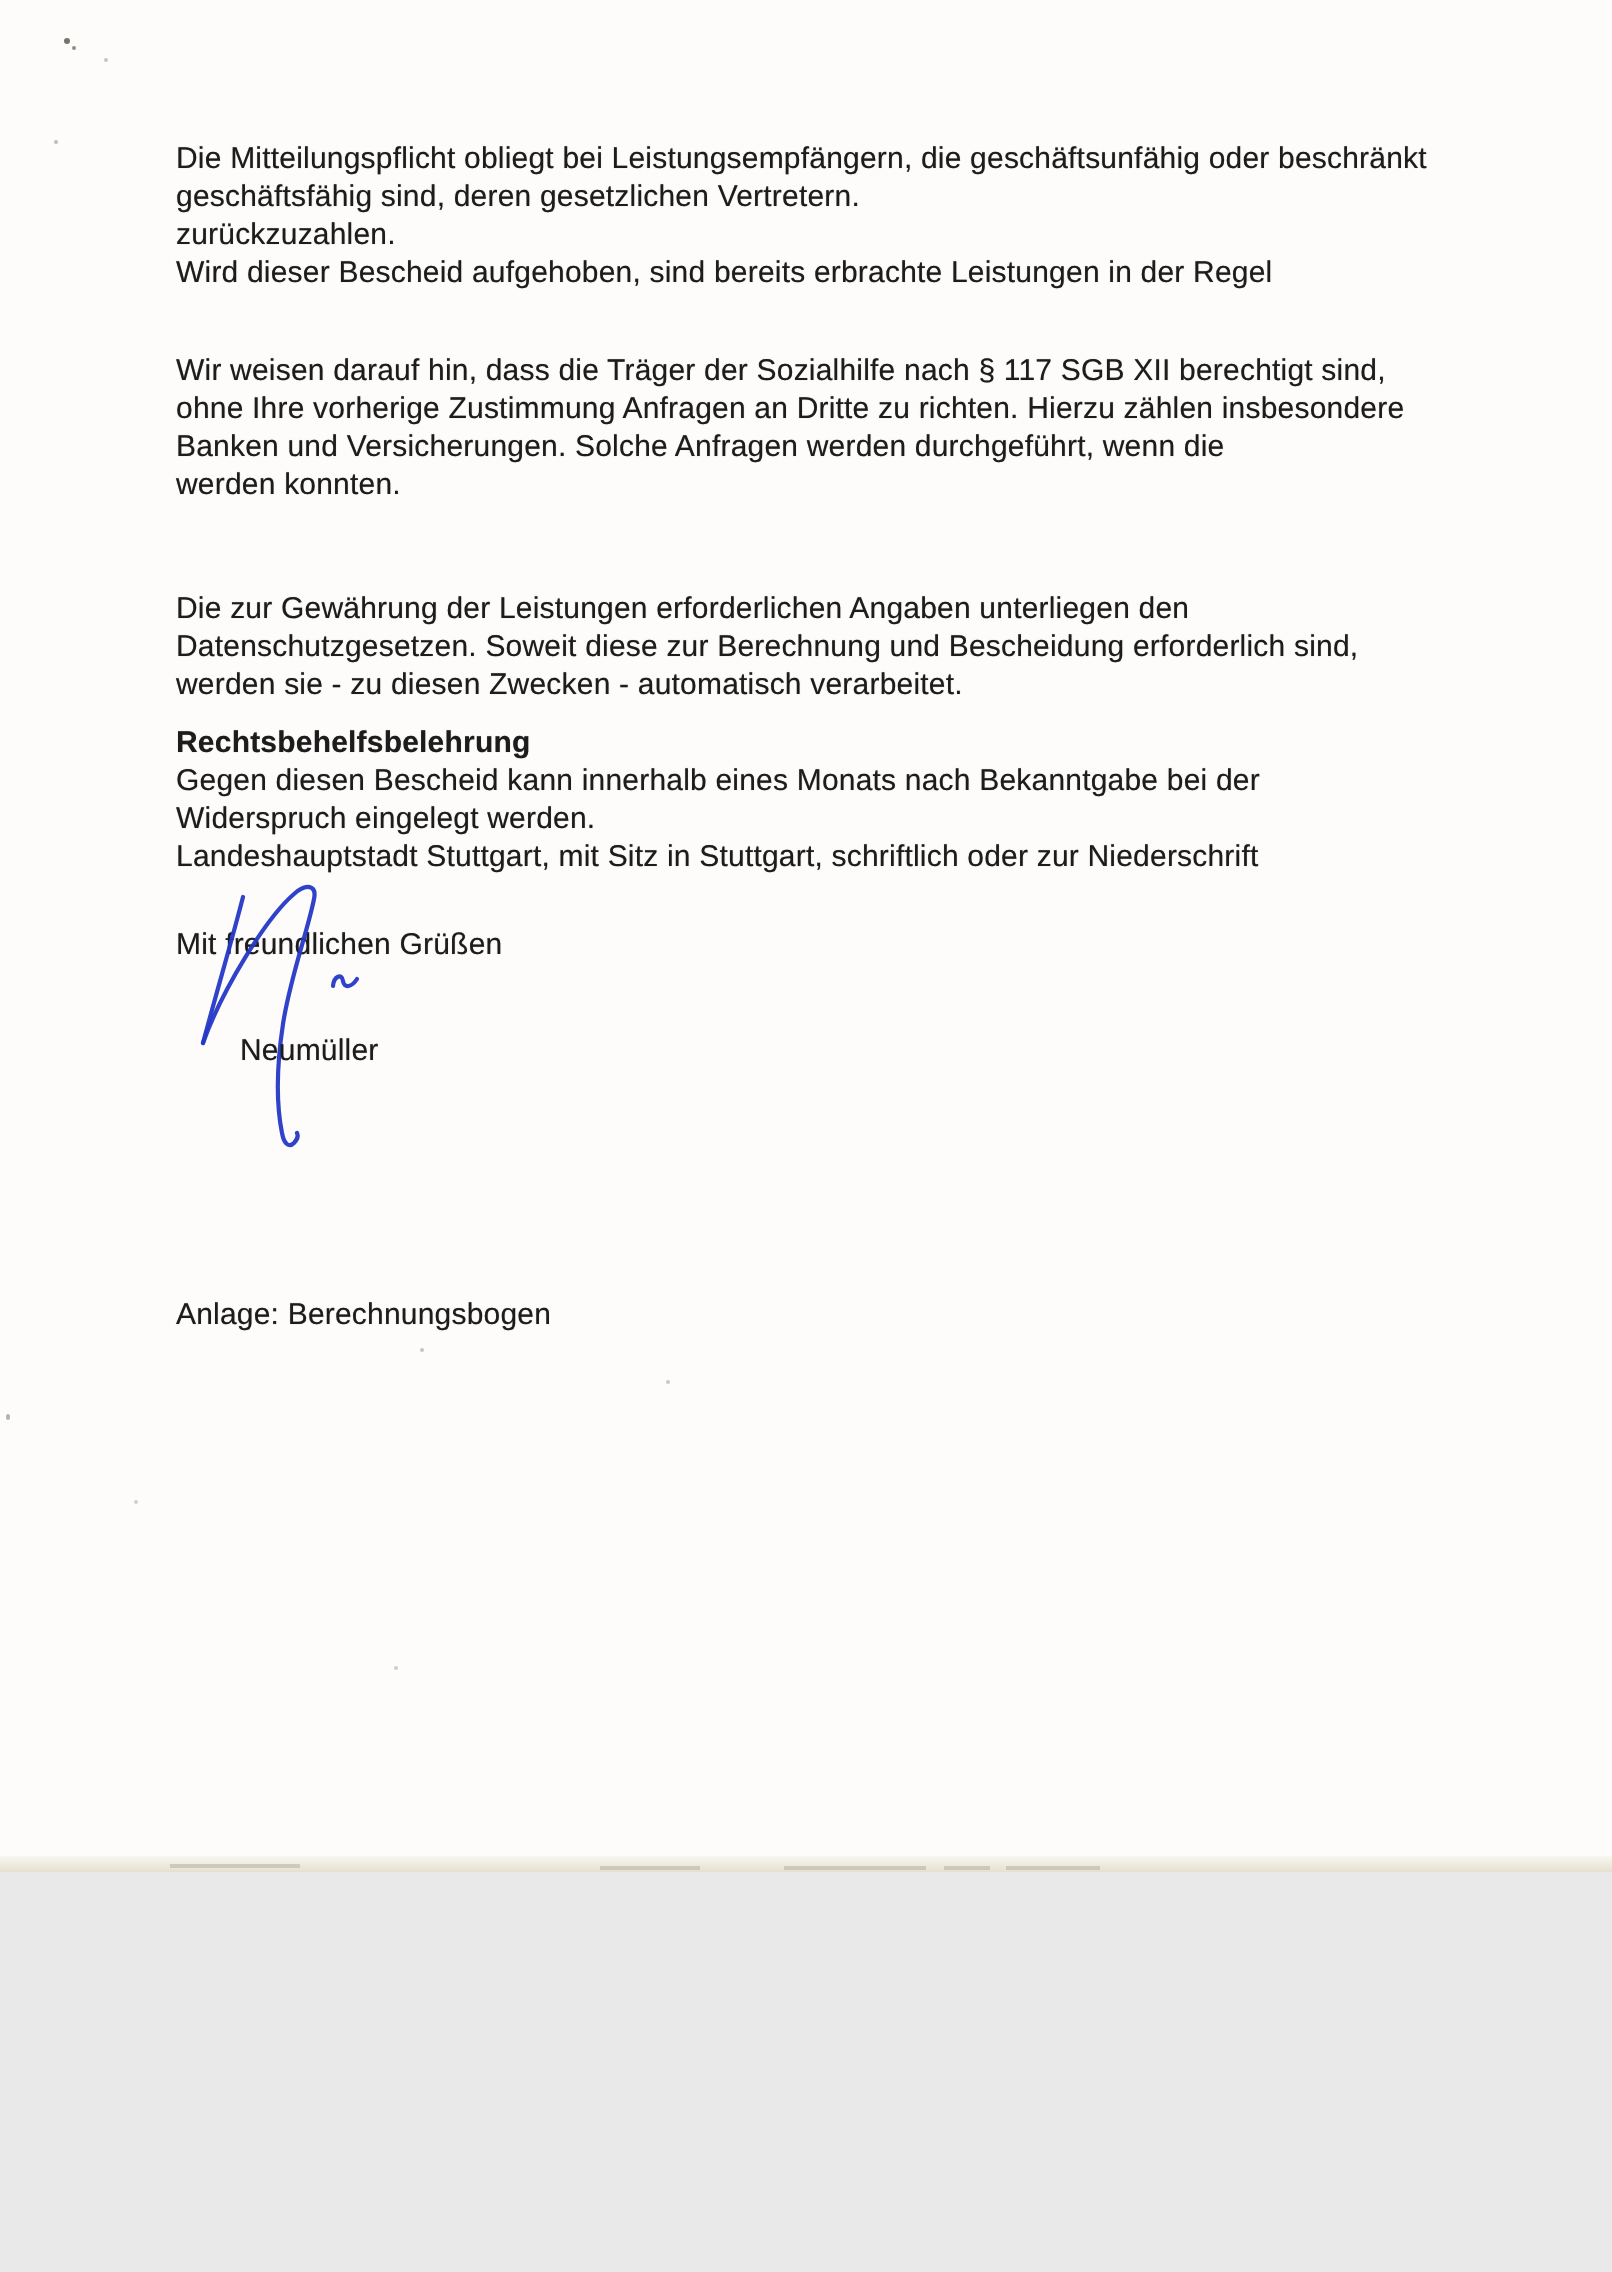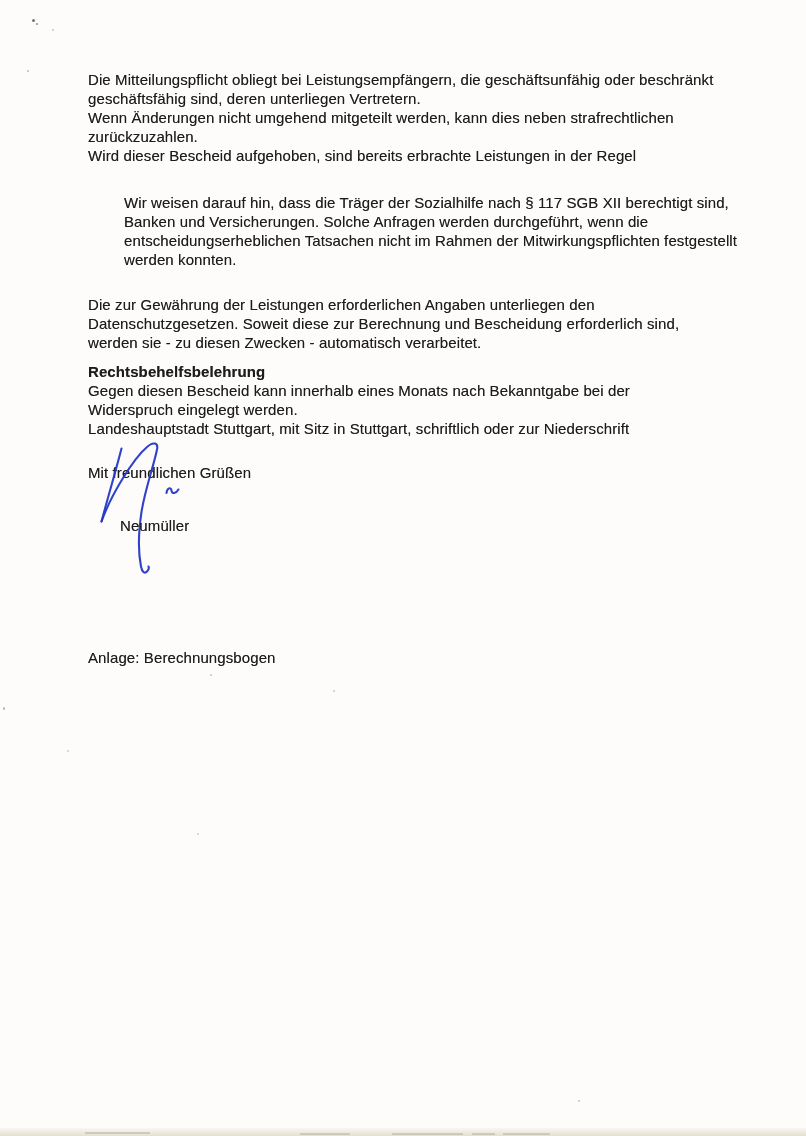--- a/index.html
+++ b/index.html
@@ -3,21 +3,21 @@
 <meta charset="utf-8">
 <style>
   html, body {
     margin: 0;
     padding: 0;
     background: #e9e9e9;
   }
   .page {
     position: relative;
     width: 806px;
-    height: 1136px;
+    height: 936px;
     background: #fdfcfa;
     overflow: hidden;
     font-family: "Liberation Sans", "DejaVu Sans", sans-serif;
     color: #1c1c1c;
   }
   .textblock {
     position: absolute;
     left: 88px;
     width: 680px;
   }
@@ -80,30 +80,29 @@
   <div class="speck" style="left:27px; top:70px; width:2px; height:2px; opacity:0.35;"></div>
   <div class="speck" style="left:210px; top:674px; width:2px; height:2px; opacity:0.3;"></div>
   <div class="speck" style="left:333px; top:690px; width:2px; height:2px; opacity:0.28;"></div>
   <div class="speck" style="left:3px; top:707px; width:2px; height:3px; opacity:0.4;"></div>
   <div class="speck" style="left:67px; top:750px; width:2px; height:2px; opacity:0.25;"></div>
   <div class="speck" style="left:197px; top:833px; width:2px; height:2px; opacity:0.25;"></div>
   <div class="speck" style="left:578px; top:1100px; width:2px; height:2px; opacity:0.3;"></div>
 
   <div class="textblock" style="top:70px;">
     <div class="line">Die Mitteilungspflicht obliegt bei Leistungsempfängern, die geschäftsunfähig oder beschränkt</div>
-    <div class="line">geschäftsfähig sind, deren unterliegen Vertretern.</div>
-    <div class="line">Wenn Änderungen nicht umgehend mitgeteilt werden, kann dies neben strafrechtlichen</div>
+    <div class="line">geschäftsfähig sind, deren gesetzlichen Vertretern.</div>
     <div class="line">zurückzuzahlen.</div>
     <div class="line">Wird dieser Bescheid aufgehoben, sind bereits erbrachte Leistungen in der Regel</div>
   </div>
 
-  <div class="textblock" style="top:193px;margin-left:36px;">
+  <div class="textblock" style="top:176px;">
     <div class="line">Wir weisen darauf hin, dass die Träger der Sozialhilfe nach § 117 SGB XII berechtigt sind,</div>
+    <div class="line">ohne Ihre vorherige Zustimmung Anfragen an Dritte zu richten. Hierzu zählen insbesondere</div>
     <div class="line">Banken und Versicherungen. Solche Anfragen werden durchgeführt, wenn die</div>
-    <div class="line">entscheidungserheblichen Tatsachen nicht im Rahmen der Mitwirkungspflichten festgestellt</div>
     <div class="line">werden konnten.</div>
   </div>
 
   <div class="textblock heading" style="top:362px;">
     <div class="line">Rechtsbehelfsbelehrung</div>
   </div>
 
   <div class="textblock" style="top:295px;">
     <div class="line">Die zur Gewährung der Leistungen erforderlichen Angaben unterliegen den</div>
     <div class="line">Datenschutzgesetzen. Soweit diese zur Berechnung und Bescheidung erforderlich sind,</div>

